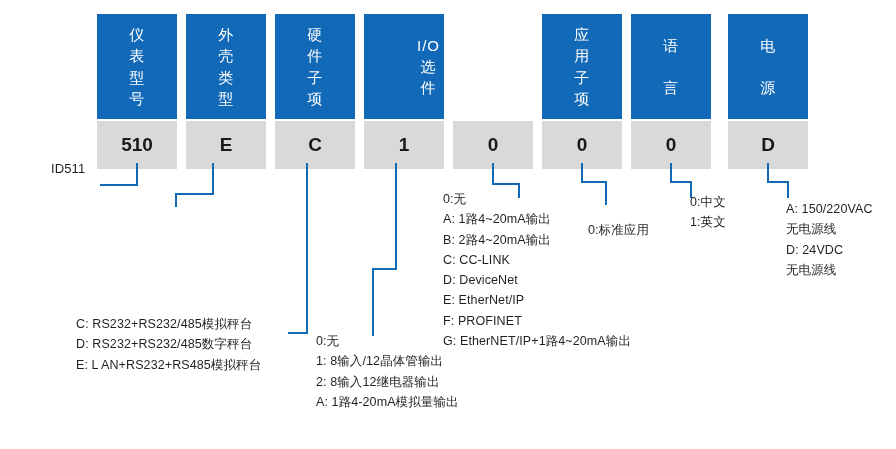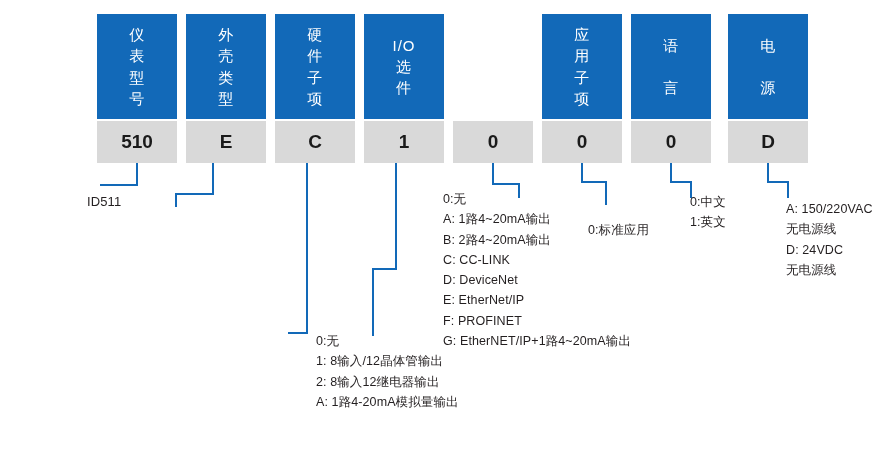--- a/index.html
+++ b/index.html
@@ -43,21 +43,21 @@
     white-space: pre-line;
     font-weight: 400;
   }
   .col-head.latin .htext {
     letter-spacing: 1px;
   }
   .col-code {
     position: absolute;
     top: 121px;
     width: 80px;
-    height: 42px;
+    height: 48px;
     background: #d9d9d9;
     color: #1a1a1a;
     display: flex;
     align-items: center;
     justify-content: center;
     font-size: 19px;
     font-weight: 700;
     box-sizing: border-box;
   }
 
@@ -105,21 +105,21 @@
   <div class="col-code" style="left:186px;">E</div>
 
   <div class="col-head" style="left:275px;">
     <span class="htext">硬
 件
 子
 项</span>
   </div>
   <div class="col-code" style="left:275px;">C</div>
 
-  <div class="col-head latin" style="left:364px;">
+  <div class="col-head latin" style="left:364px;justify-content:flex-end;">
     <span class="htext">I/O
 选
 件</span>
   </div>
   <div class="col-code" style="left:364px;">1</div>
 
   <div class="col-code" style="left:453px;">0</div>
 
   <div class="col-head" style="left:542px;">
     <span class="htext">应
@@ -167,23 +167,26 @@
   <div class="ln v" style="left:605px; top:181px; height:24px;"></div>
 
   <div class="ln v" style="left:670px; top:163px; height:20px;"></div>
   <div class="ln h" style="left:670px; top:181px; width:22px;"></div>
   <div class="ln v" style="left:690px; top:181px; height:17px;"></div>
 
   <div class="ln v" style="left:767px; top:163px; height:20px;"></div>
   <div class="ln h" style="left:767px; top:181px; width:22px;"></div>
   <div class="ln v" style="left:787px; top:181px; height:17px;"></div>
 
-  <div class="note id" style="left:51px; top:194px;margin-left:36px;">ID511</div>
-
-
+  <div class="note id" style="left:51px; top:161px;">ID511</div>
+
+
+  <div class="note" style="left:76px; top:314px;">C: RS232+RS232/485模拟秤台
+D: RS232+RS232/485数字秤台
+E: L AN+RS232+RS485模拟秤台</div>
 
   <div class="note" style="left:316px; top:331px;">0:无
 1: 8输入/12晶体管输出
 2: 8输入12继电器输出
 A: 1路4-20mA模拟量输出</div>
 
   <div class="note" style="left:443px; top:189px;">0:无
 A: 1路4~20mA输出
 B: 2路4~20mA输出
 C: CC-LINK

